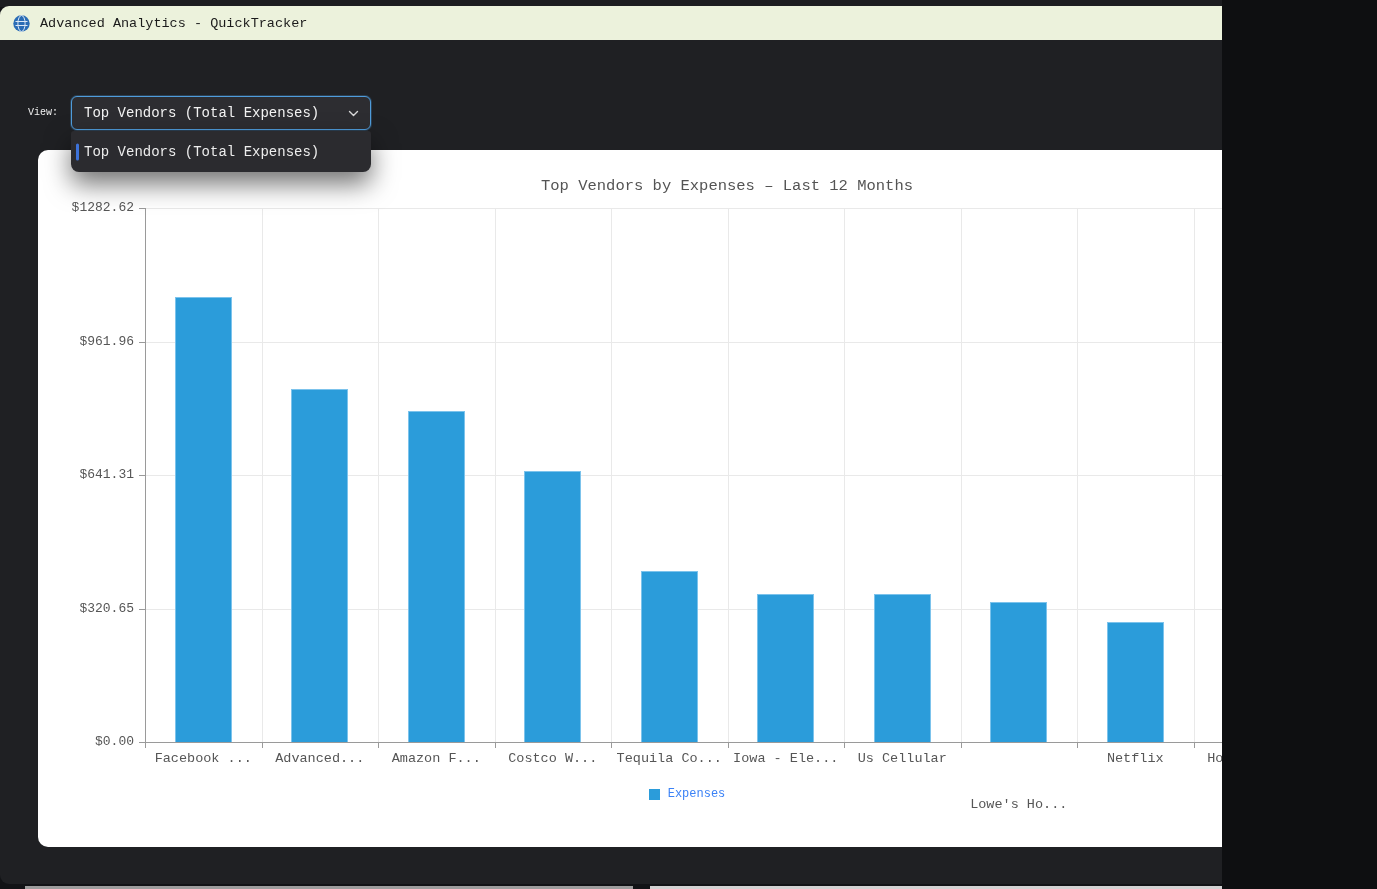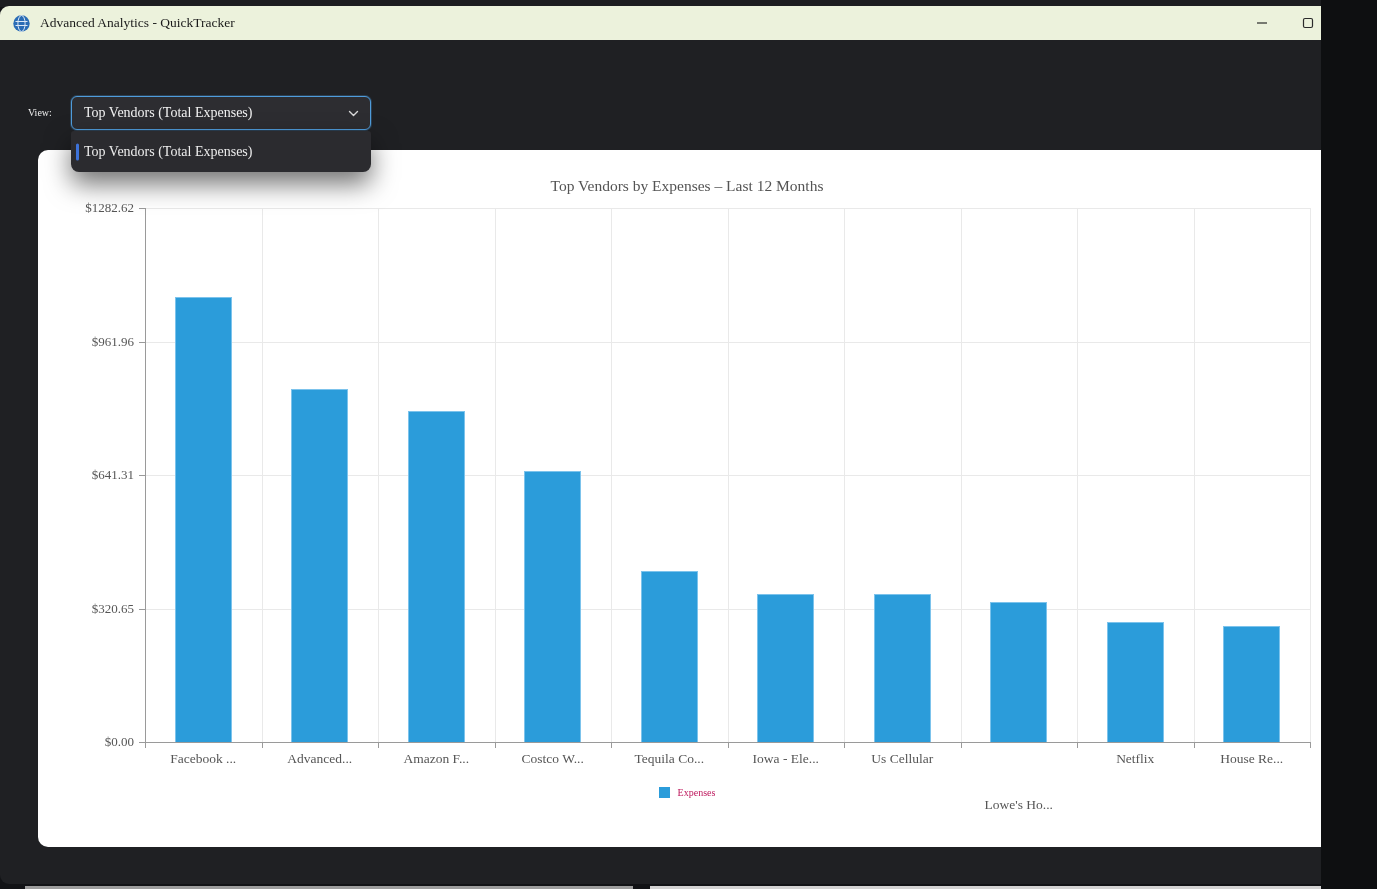--- a/index.html
+++ b/index.html
@@ -1,17 +1,17 @@
 <!DOCTYPE html>
 <html><head>
 <meta charset="utf-8">
 <style>
   html,body{margin:0;padding:0;background:#0e0f11;}
-  .screen{position:relative;width:1321px;height:889px;background:#121316;overflow:hidden;
-          font-family:Liberation Serif, serif;}
+  .screen{position:relative;width:1222px;height:889px;background:#121316;overflow:hidden;
+          font-family:Liberation Mono, monospace;}
   .top-sliver{position:absolute;left:0;top:0;width:100%;height:7px;background:#1c1d20;}
   .app-window{position:absolute;left:0;top:6px;width:1377px;height:878px;background:#1f2023;
               border-radius:9px;z-index:1;}
   
   .titlebar{position:absolute;left:0;top:6px;width:1377px;height:34px;background:#ecf2dc;
             border-radius:9px 9px 0 0;display:flex;align-items:center;z-index:2;}
   .app-icon{width:17px;height:17px;margin-left:13px;flex:0 0 auto;}
   .title-text{margin-left:10px;font-size:13.5px;color:#1b1b1b;}
   .win-controls{margin-left:auto;display:flex;height:34px;}
   .win-btn{width:46px;height:34px;background:transparent;border:none;display:flex;
@@ -37,35 +37,35 @@
           padding:2px 0;z-index:10;}
   .flyout-item{position:relative;height:37px;display:flex;align-items:center;
                padding:0 12px 0 13px;color:#ededed;font-size:14px;white-space:nowrap;}
   .flyout-item .pill{position:absolute;left:5px;top:50%;transform:translateY(-50%);
                      width:3px;height:17px;border-radius:2px;background:#3d72d9;display:none;}
   .flyout-item.selected .pill{display:block;}
   
   .chart-card{position:absolute;left:38px;top:150px;width:1298px;height:697px;background:#ffffff;
               border-radius:10px;z-index:5;}
   .chart-title{position:absolute;left:0;top:27px;width:100%;text-align:center;color:#545454;
-               font-size:15.5px;}
+               font-size:15.5px;padding-left:40px;}
   .hgrid,.vgrid,.ytick,.xtick{position:absolute;background:#e9e9e9;}
   .hgrid{height:1px;} .vgrid{width:1px;}
   .axisline{background:#9a9a9a !important;}
   .ytick{width:6px;height:1px;background:#9a9a9a;}
   .xtick{width:1px;height:6px;background:#9a9a9a;}
   .ylabel{position:absolute;left:4px;width:92px;text-align:right;font-size:13px;color:#565656;}
   .xlabel{position:absolute;width:116px;text-align:center;font-size:13.5px;color:#565656;
           white-space:nowrap;overflow:hidden;}
   .bar{position:absolute;background:#2b9cda;border:1px solid #7cc3ec;border-bottom:none;
        box-sizing:border-box;}
   .legend{position:absolute;left:0;top:637px;width:100%;display:flex;justify-content:center;
           align-items:center;gap:8px;}
   .legend-swatch{width:11px;height:11px;background:#2b9cda;}
-  .legend-label{font-size:10px;color:#be185d;}
+  .legend-label{font-size:12px;color:#3b82f6;}
   
   .edge-gray{position:absolute;left:25px;bottom:0;width:608px;height:3px;background:#9d9d9d;z-index:0;}
   .edge-light{position:absolute;left:650px;bottom:0;width:727px;height:3px;background:#d2d2d2;z-index:0;}
 </style>
 </head>
 <body>
 
 <div class="screen">
   <div class="top-sliver"></div>
   <div class="edge-gray"></div>

